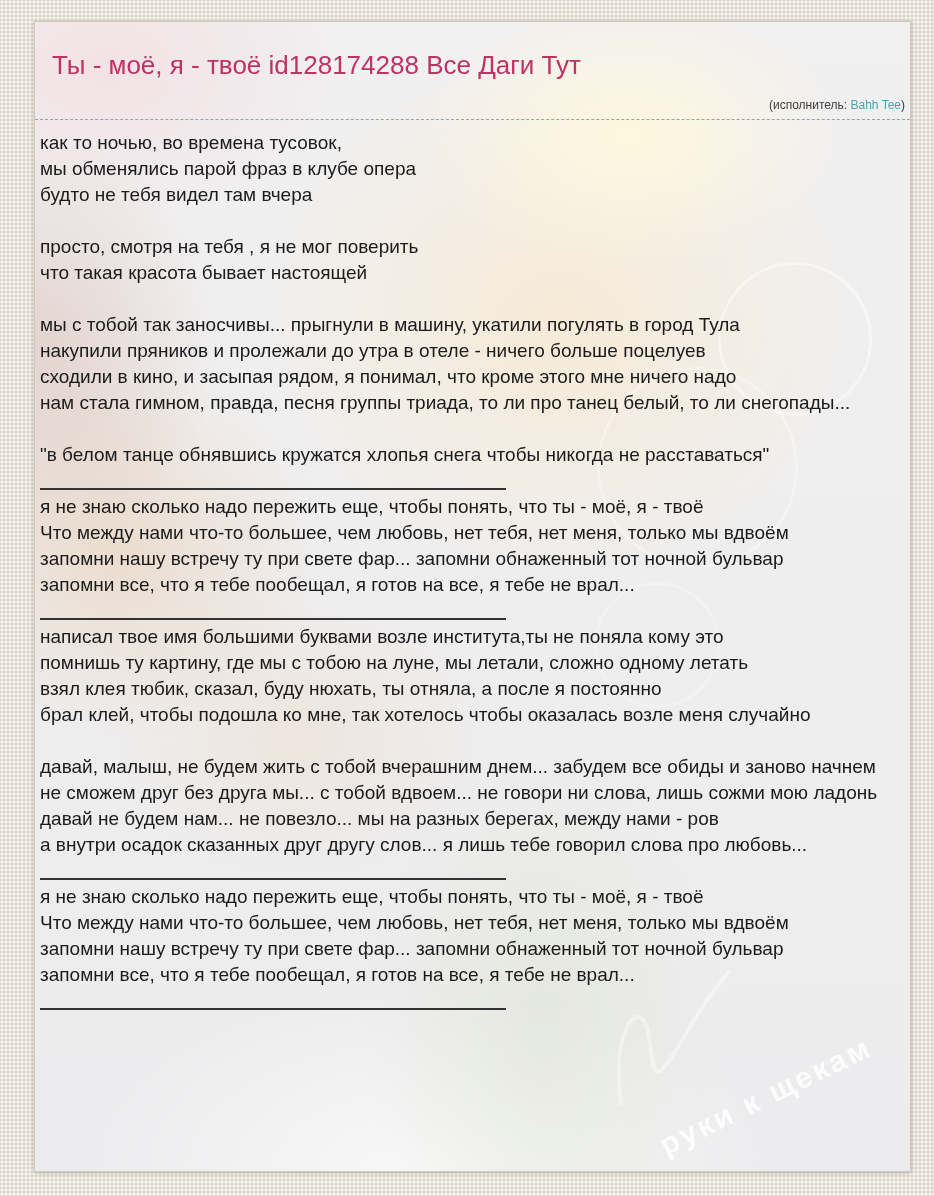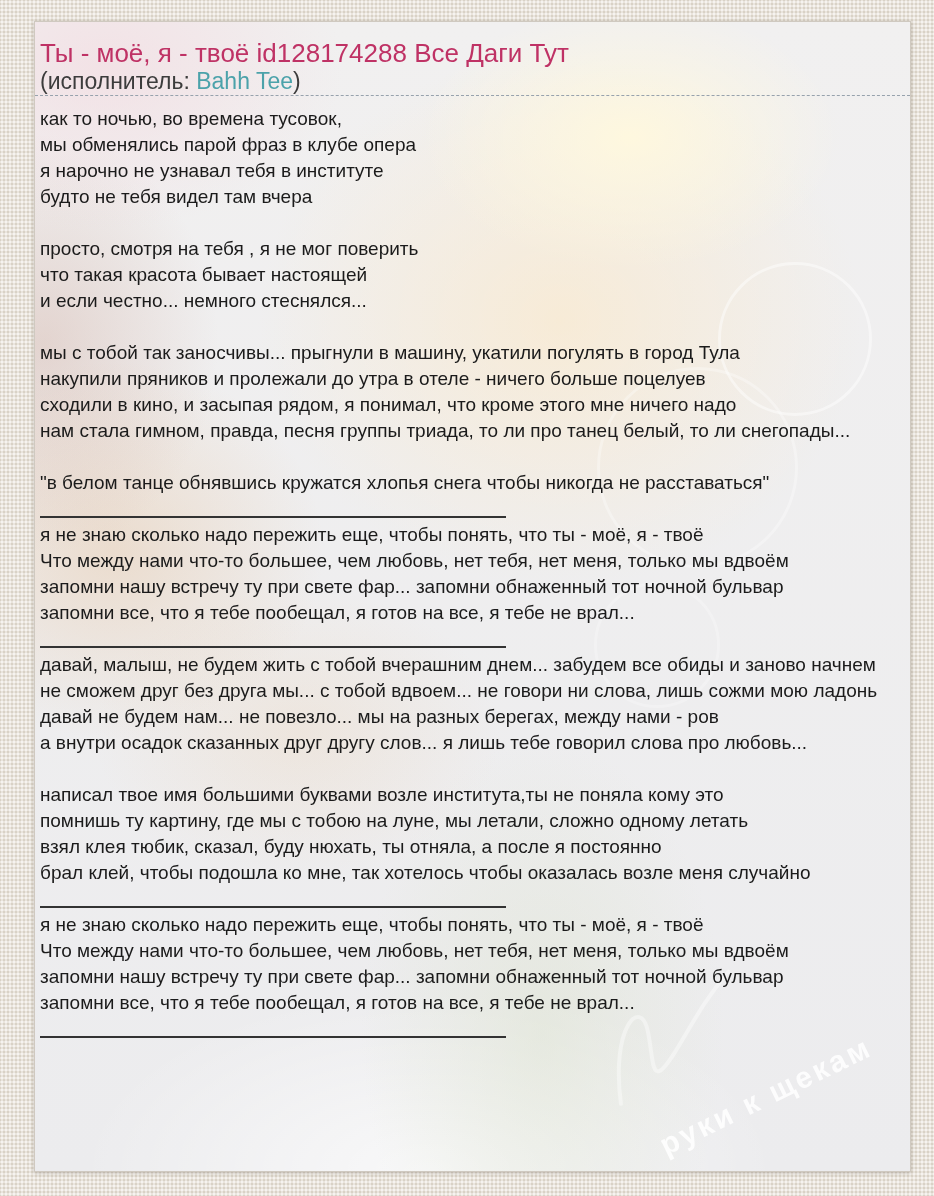--- a/index.html
+++ b/index.html
@@ -73,30 +73,31 @@
     opacity: 0.7;
   }
   .content {
     position: relative;
   }
   .header {
     padding: 14px 5px 3px 5px;
     border-bottom: 1px dashed #97a2ad;
   }
   .title {
-    margin: 0;
+    margin: 12px;
     font-size: 26px;
     line-height: 34px;
     font-weight: normal;
     color: #bf3265;
   }
   .performer {
-    font-size: 23px;
+    font-size: 12px;
     line-height: 22px;
     color: #3c3c3c;
+    text-align: right;
   }
   .performer a {
     color: #4ba2aa;
     text-decoration: none;
     cursor: pointer;
   }
   .lyrics {
     padding: 10px 5px 0 5px;
     font-size: 19px;
     line-height: 26px;
@@ -138,56 +139,54 @@
       <h1 class="title">Ты - моё, я - твоё id128174288 Все Даги Тут</h1>
       <div class="performer">
         <span>(исполнитель:</span>
         <a href="#">Bahh Tee</a><span>)</span>
       </div>
     </div>
     <div class="lyrics" id="lyrics">
         <div class="stanza">
           <div class="line">как то ночью, во времена тусовок,</div>
           <div class="line">мы обменялись парой фраз в клубе опера</div>
-          <div class="line">я нарочно не узнавал тебя в институте</div>
           <div class="line">будто не тебя видел там вчера</div>
         </div>
         <div class="stanza">
           <div class="line">просто, смотря на тебя , я не мог поверить</div>
           <div class="line">что такая красота бывает настоящей</div>
-          <div class="line">и если честно... немного стеснялся...</div>
         </div>
         <div class="stanza">
           <div class="line">мы с тобой так заносчивы... прыгнули в машину, укатили погулять в город Тула</div>
           <div class="line">накупили пряников и пролежали до утра в отеле - ничего больше поцелуев</div>
           <div class="line">сходили в кино, и засыпая рядом, я понимал, что кроме этого мне ничего надо</div>
           <div class="line">нам стала гимном, правда, песня группы триада, то ли про танец белый, то ли снегопады...</div>
         </div>
         <div class="stanza">
           <div class="line">"в белом танце обнявшись кружатся хлопья снега чтобы никогда не расставаться"</div>
         </div>
         <div class="divider"></div>
         <div class="stanza">
           <div class="line">я не знаю сколько надо пережить еще, чтобы понять, что ты - моё, я - твоё</div>
           <div class="line">Что между нами что-то большее, чем любовь, нет тебя, нет меня, только мы вдвоём</div>
           <div class="line">запомни нашу встречу ту при свете фар... запомни обнаженный тот ночной бульвар</div>
           <div class="line">запомни все, что я тебе пообещал, я готов на все, я тебе не врал...</div>
         </div>
         <div class="divider"></div>
         <div class="stanza">
+          <div class="line">написал твое имя большими буквами возле института,ты не поняла кому это</div>
+          <div class="line">помнишь ту картину, где мы с тобою на луне, мы летали, сложно одному летать</div>
+          <div class="line">взял клея тюбик, сказал, буду нюхать, ты отняла, а после я постоянно</div>
+          <div class="line">брал клей, чтобы подошла ко мне, так хотелось чтобы оказалась возле меня случайно</div>
+        </div>
+        <div class="stanza">
           <div class="line">давай, малыш, не будем жить с тобой вчерашним днем... забудем все обиды и заново начнем</div>
           <div class="line">не сможем друг без друга мы... с тобой вдвоем... не говори ни слова, лишь сожми мою ладонь</div>
           <div class="line">давай не будем нам... не повезло... мы на разных берегах, между нами - ров</div>
           <div class="line">а внутри осадок сказанных друг другу слов... я лишь тебе говорил слова про любовь...</div>
-        </div>
-        <div class="stanza">
-          <div class="line">написал твое имя большими буквами возле института,ты не поняла кому это</div>
-          <div class="line">помнишь ту картину, где мы с тобою на луне, мы летали, сложно одному летать</div>
-          <div class="line">взял клея тюбик, сказал, буду нюхать, ты отняла, а после я постоянно</div>
-          <div class="line">брал клей, чтобы подошла ко мне, так хотелось чтобы оказалась возле меня случайно</div>
         </div>
         <div class="divider"></div>
         <div class="stanza">
           <div class="line">я не знаю сколько надо пережить еще, чтобы понять, что ты - моё, я - твоё</div>
           <div class="line">Что между нами что-то большее, чем любовь, нет тебя, нет меня, только мы вдвоём</div>
           <div class="line">запомни нашу встречу ту при свете фар... запомни обнаженный тот ночной бульвар</div>
           <div class="line">запомни все, что я тебе пообещал, я готов на все, я тебе не врал...</div>
         </div>
         <div class="divider"></div>
       </div>

